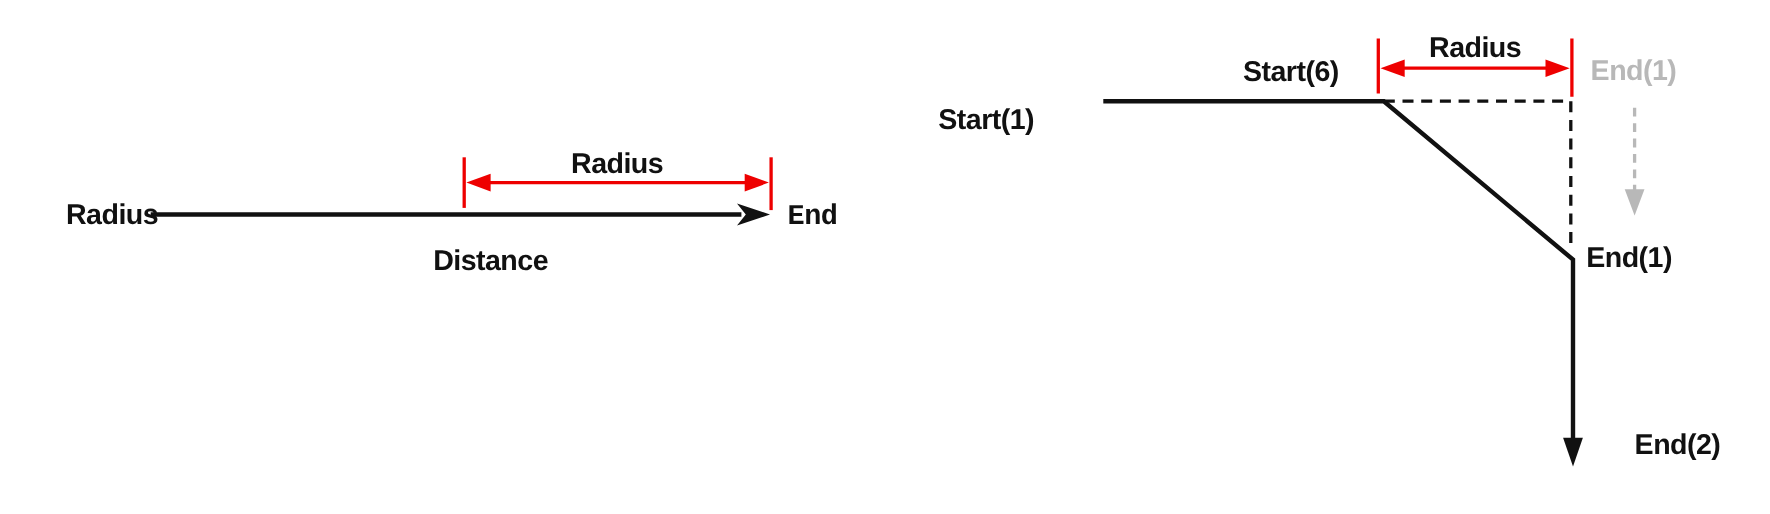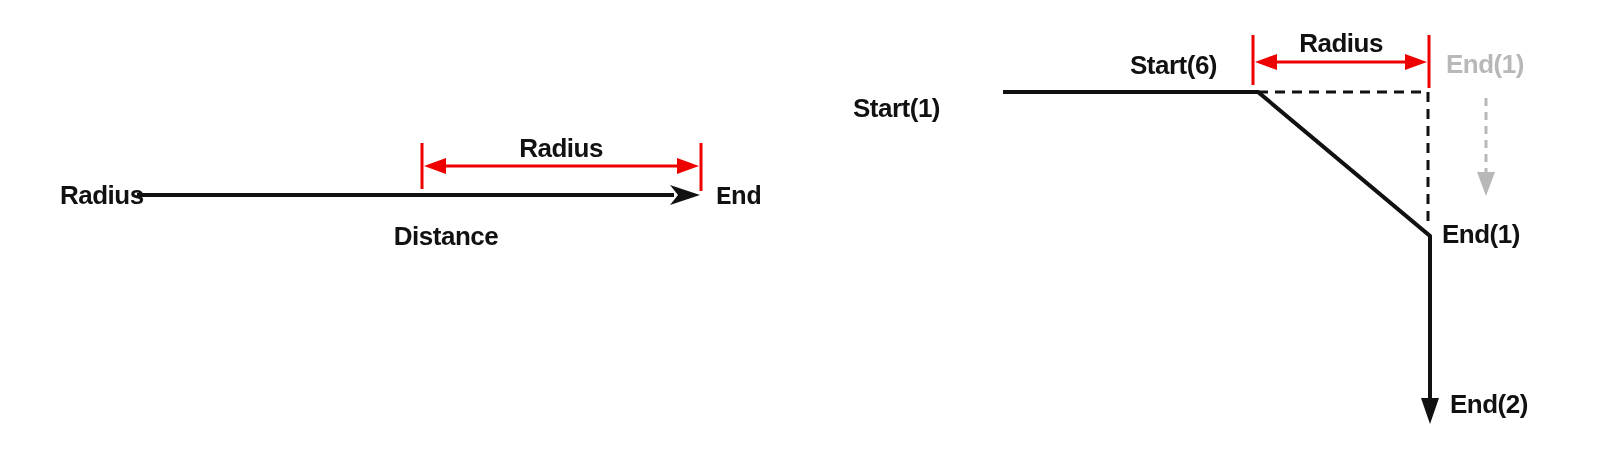--- a/index.html
+++ b/index.html
@@ -87,16 +87,16 @@
     <span class="lbl c" style="left:561px; top:133px;">Radius</span>
     <span class="lbl c" style="left:446px; top:221px;">Distance</span>
   </div>
 
   <div>
     <span class="lbl" style="left:853px; top:50px;margin-top:43px;">Start(1)</span>
     <span class="lbl" style="left:1130px; top:50px;">Start(6)</span>
     <span class="lbl c" style="left:1341px; top:28px;">Radius</span>
     <span class="lbl ghost" style="left:1446px; top:49px;">End(1)</span>
     <span class="lbl" style="left:1442px; top:219px;">End(1)</span>
-    <span class="lbl" style="left:1450px; top:389px;">End(2)</span>
+    <span class="lbl" style="left:1486px; top:389px;">End(2)</span>
   </div>
 
 </div>
 
 </body></html>

